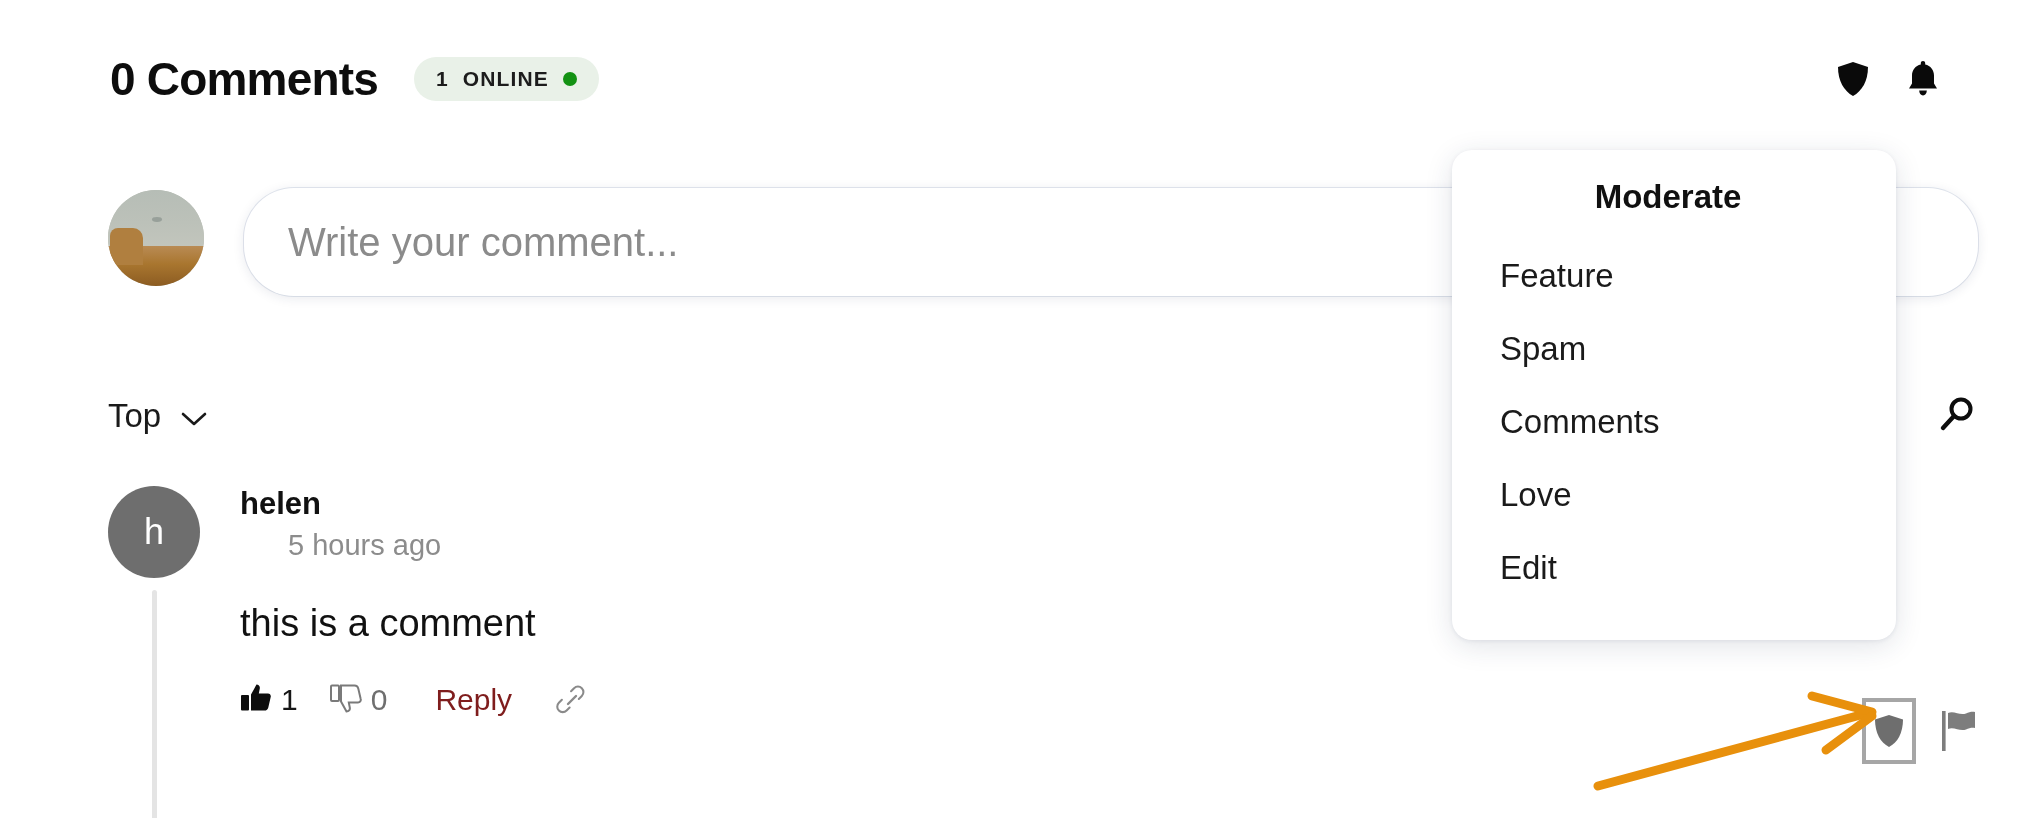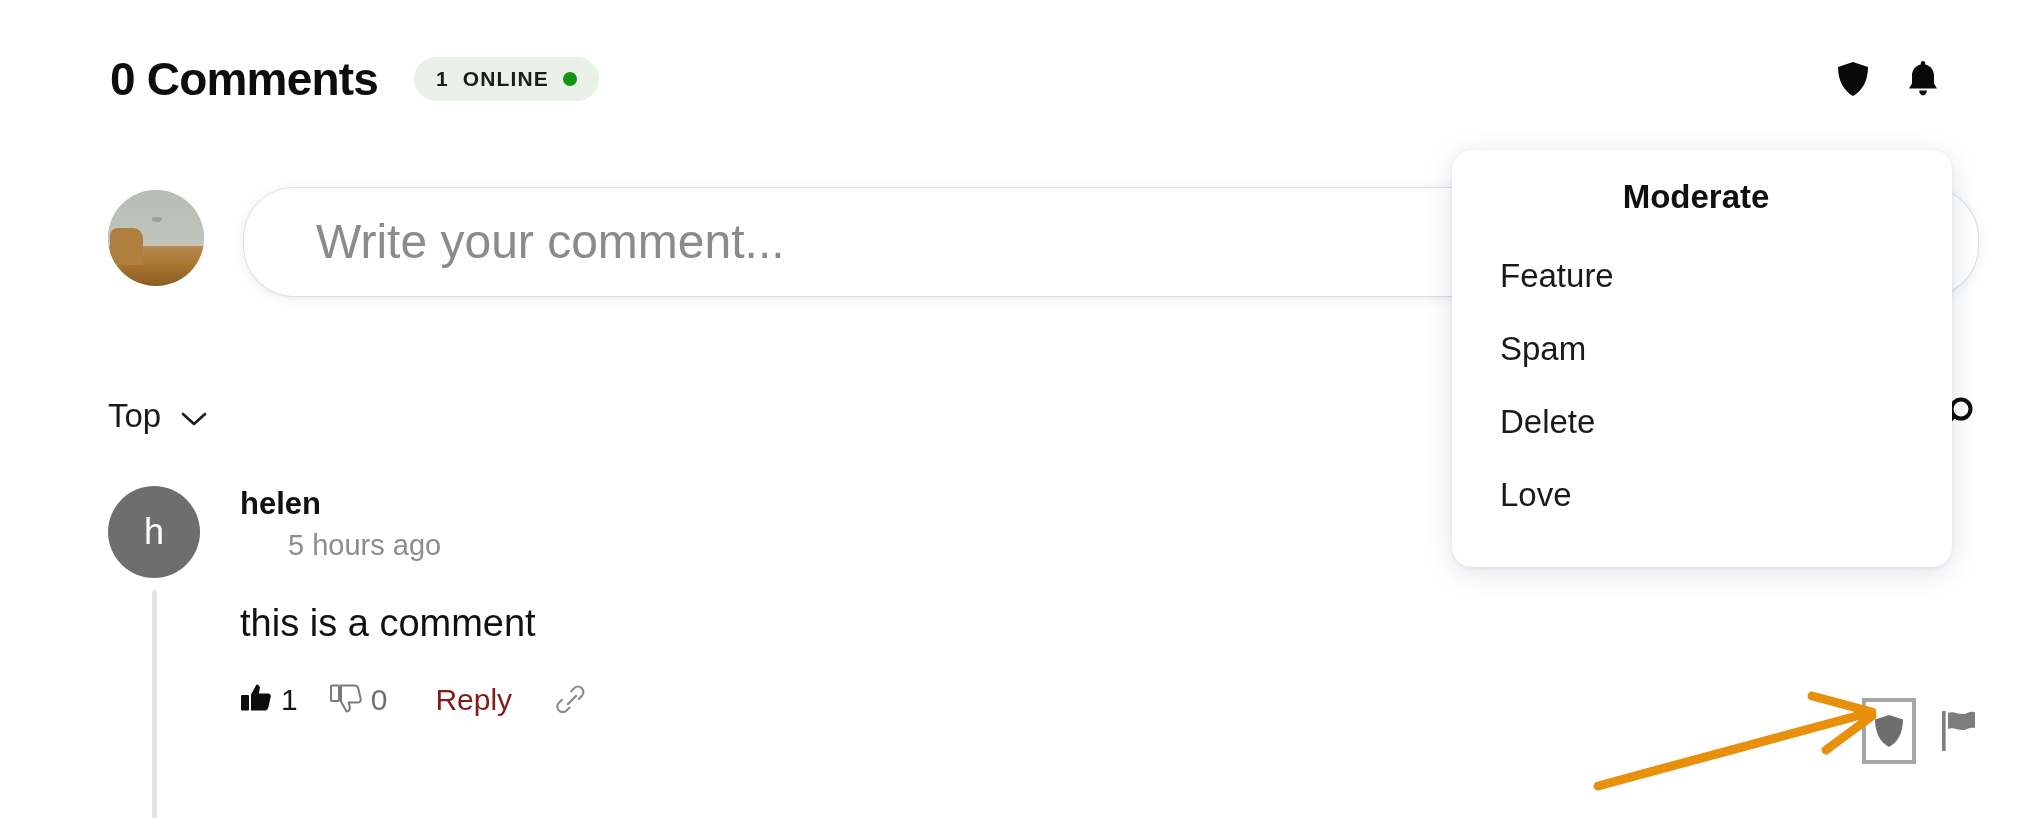--- a/index.html
+++ b/index.html
@@ -136,24 +136,23 @@
     height: 108px;
     background: #ffffff;
     border-radius: 50px;
     box-shadow: 0 2px 12px rgba(25,40,80,0.10), 0 0 0 1px rgba(225,230,238,0.9);
     display: flex;
     align-items: center;
     padding: 0 44px;
     box-sizing: border-box;
   }
   .composer-placeholder {
-    font-size: 48px;
+    font-size: 40px;
     color: #8b8b8b;
     line-height: 1;
-    margin-left: 28px;
   }
 
   
   .sortrow {
     position: absolute;
     left: 108px;
     top: 385px;
     width: 1872px;
     height: 60px;
     display: flex;
@@ -297,21 +296,21 @@
     align-items: center;
     justify-content: center;
     cursor: pointer;
   }
 
   
   .moderate-menu {
     position: absolute;
     left: 1452px;
     top: 150px;
-    width: 500px;
+    width: 444px;
     background: #ffffff;
     border-radius: 20px;
     box-shadow: 0 6px 28px rgba(30,44,80,0.13), 0 1px 4px rgba(30,44,80,0.08);
     padding: 30px 12px 36px 0;
     box-sizing: border-box;
     z-index: 20;
   }
   .moderate-title {
     text-align: center;
     font-size: 33px;
@@ -453,22 +452,23 @@
           <path d="M8 4 C14 1.2 20 7 26 4.4 C29 3.2 32 2.4 35 3 L35 19 C32 18.4 29 19.2 26 20.4 C20 23 14 17.2 8 20 Z" fill="#7d7d7d"></path>
         </svg>
       </div>
     </div>
   </div>
 
   <div class="moderate-menu">
     <div class="moderate-title">Moderate</div>
     <div class="moderate-item">Feature</div>
     <div class="moderate-item">Spam</div>
-    <div class="moderate-item">Delete</div>
+    <div class="moderate-item">Comments</div>
     <div class="moderate-item">Love</div>
+    <div class="moderate-item">Edit</div>
   </div>
 
   <div class="annotation-arrow">
     <svg width="360" height="130" viewBox="0 0 360 130" aria-hidden="true">
       <path d="M8 118 L278 45" fill="none" stroke="#e8900c" stroke-width="9" stroke-linecap="round"></path>
       <path d="M222 28 L282 44" fill="none" stroke="#e8900c" stroke-width="9" stroke-linecap="round"></path>
       <path d="M236 82 L282 48" fill="none" stroke="#e8900c" stroke-width="9" stroke-linecap="round"></path>
     </svg>
   </div>
 

